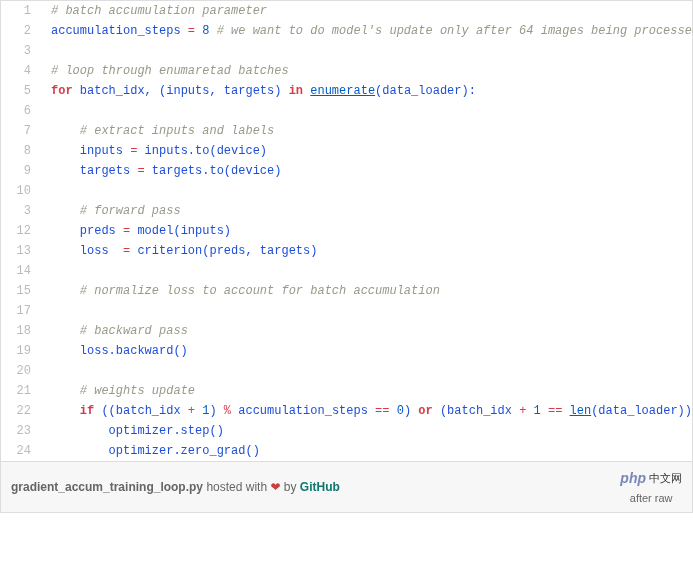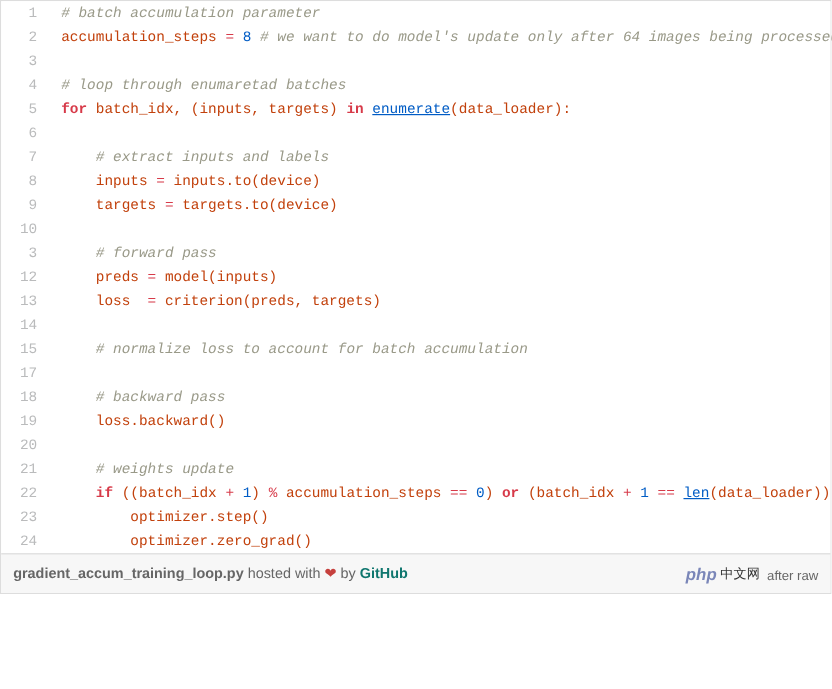--- a/index.html
+++ b/index.html
@@ -4,29 +4,29 @@
   <style>
     * { margin: 0; padding: 0; box-sizing: border-box; }
     body { font-family: Consolas, "Liberation Mono", Menlo, monospace; font-size: 12px; background: #fff; width: 693px; }
     .gist { border: 1px solid #ddd; border-radius: 0; }
     .code-area { background: #fff; }
     .line { display: flex; line-height: 20px; min-height: 20px; }
     .lineno { width: 40px; text-align: right; padding-right: 10px; color: #babbbc; user-select: none; flex-shrink: 0; }
     .code { white-space: pre; color: #24292e; padding-left: 10px; }
     .c { color: #999988; font-style: italic; }
     .k { color: #d73a49; font-weight: bold; }
-    .n { color: #c2410c; }
+    .n { color: #1d4ed8; }
     .o { color: #d73a49; }
     .m { color: #005cc5; }
     .nb { color: #005cc5; text-decoration: underline; }
     .footer { background: #f7f7f7; border-top: 1px solid #ddd; padding: 8px 10px; display: flex; justify-content: space-between; align-items: center; font-family: -apple-system, BlinkMacSystemFont, "Segoe UI", Helvetica, Arial, sans-serif; font-size: 12px; color: #666; }
     .footer-left a { color: #666; font-weight: 600; text-decoration: none; margin-top: 10px; }
     .footer-left strong { color: #0f766e; text-align: center; }
     .heart { color: #c6403d; }
-    .footer-right { display: flex; align-items: flex-end; gap: 6px; }
+    .footer-right { display: flex; align-items: center; gap: 6px; flex-direction: column; }
     .logo { display: flex; align-items: center; gap: 3px; }
     .logo-php { color: #7a86b8; font-weight: bold; font-size: 14px; font-style: italic; }
     .logo-text { color: #333; font-size: 11px; }
     .view-raw { color: #666; font-size: 11px; text-decoration: none; }
   </style>
 </head>
 <body>
 
 <div class="gist">
   <div class="code-area" id="code-area">

